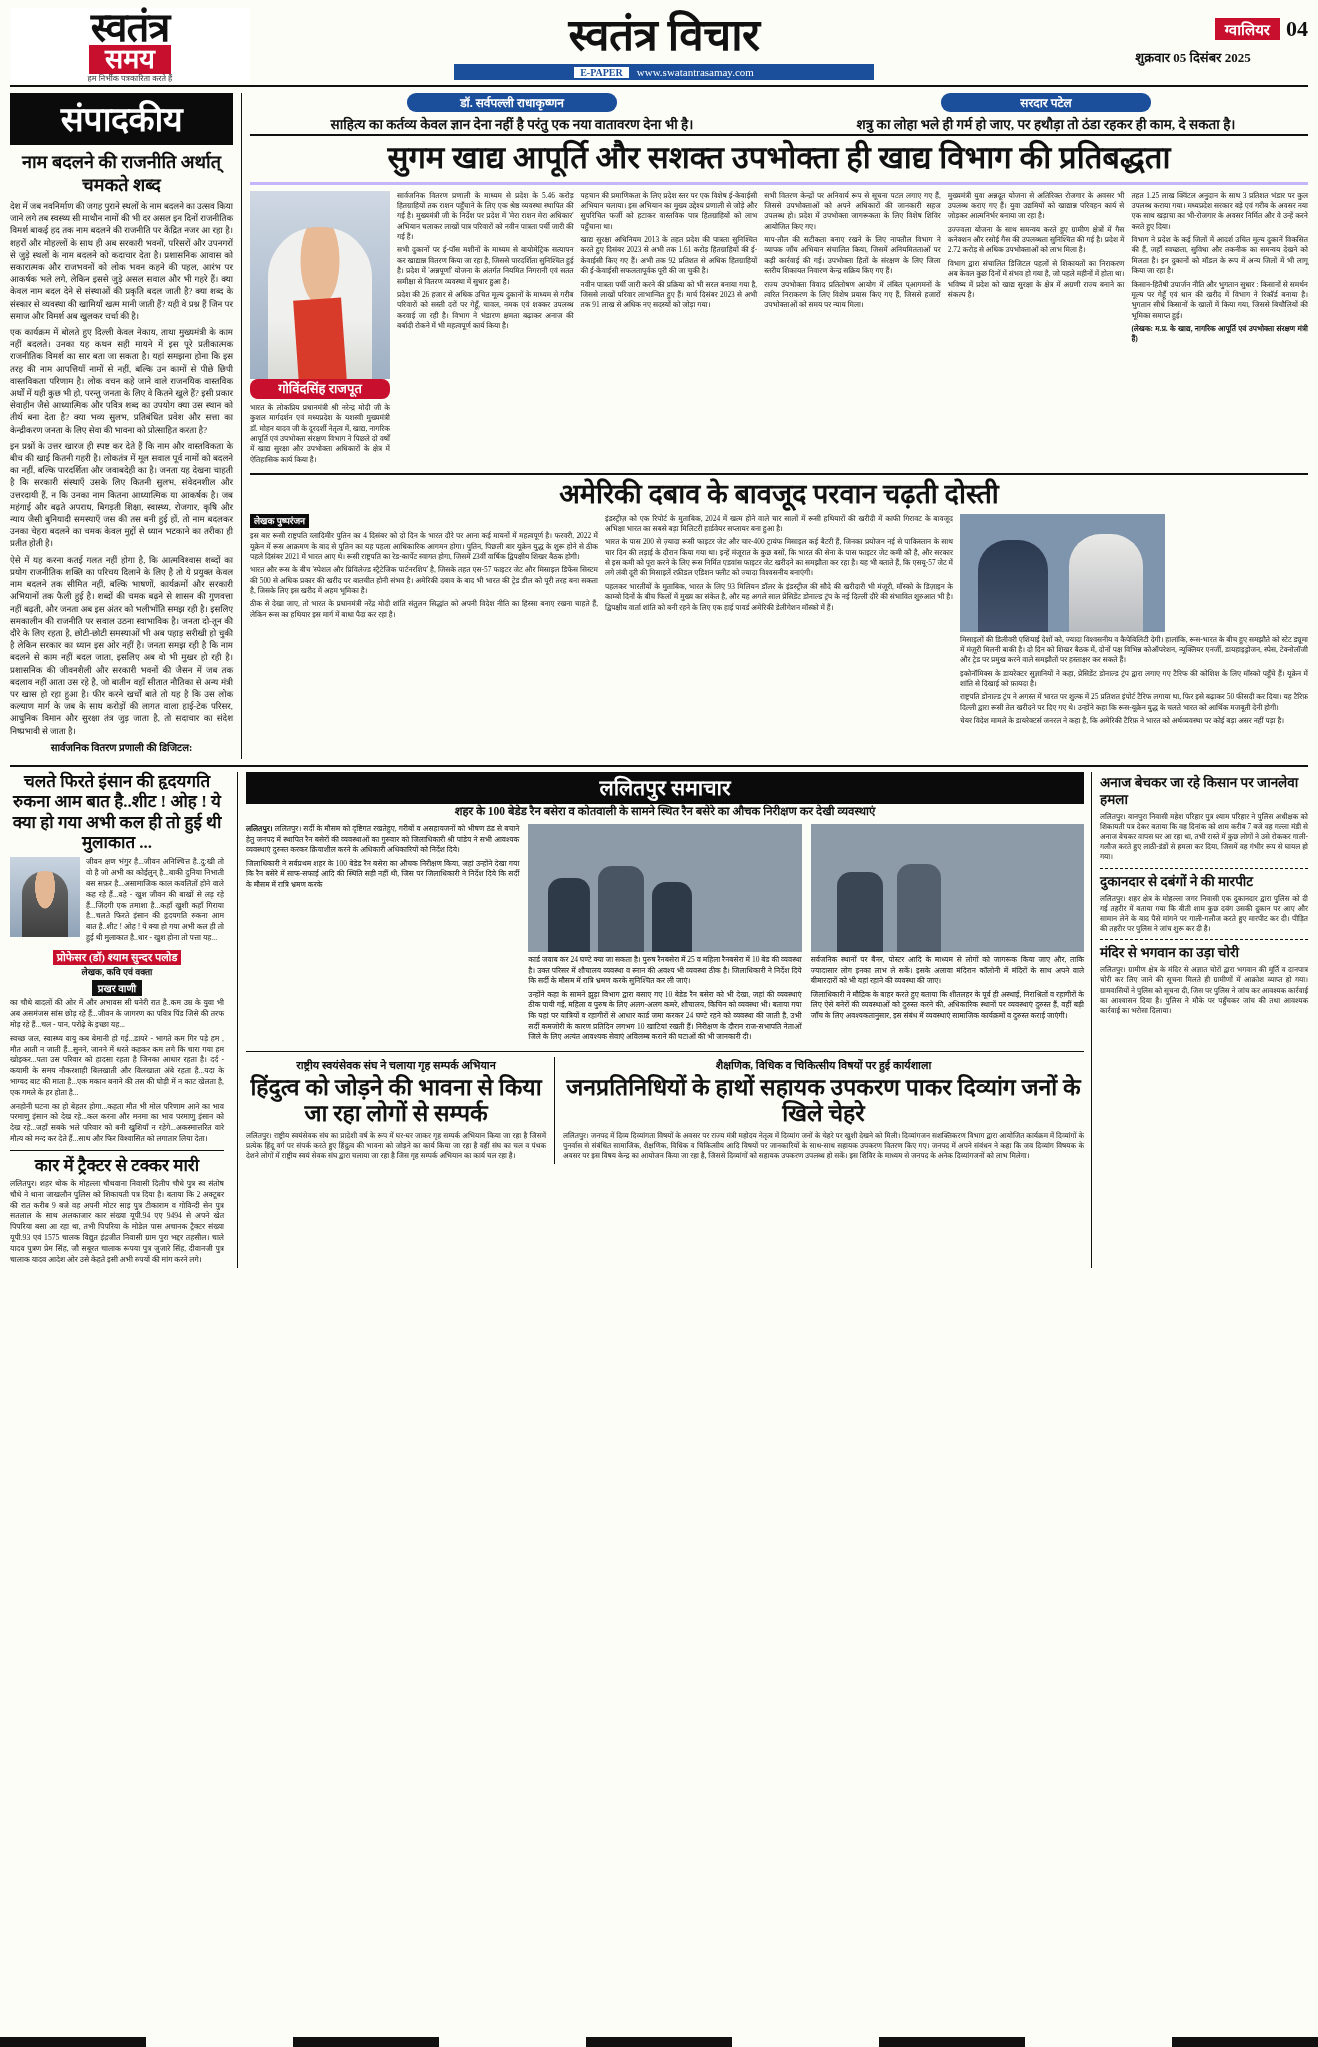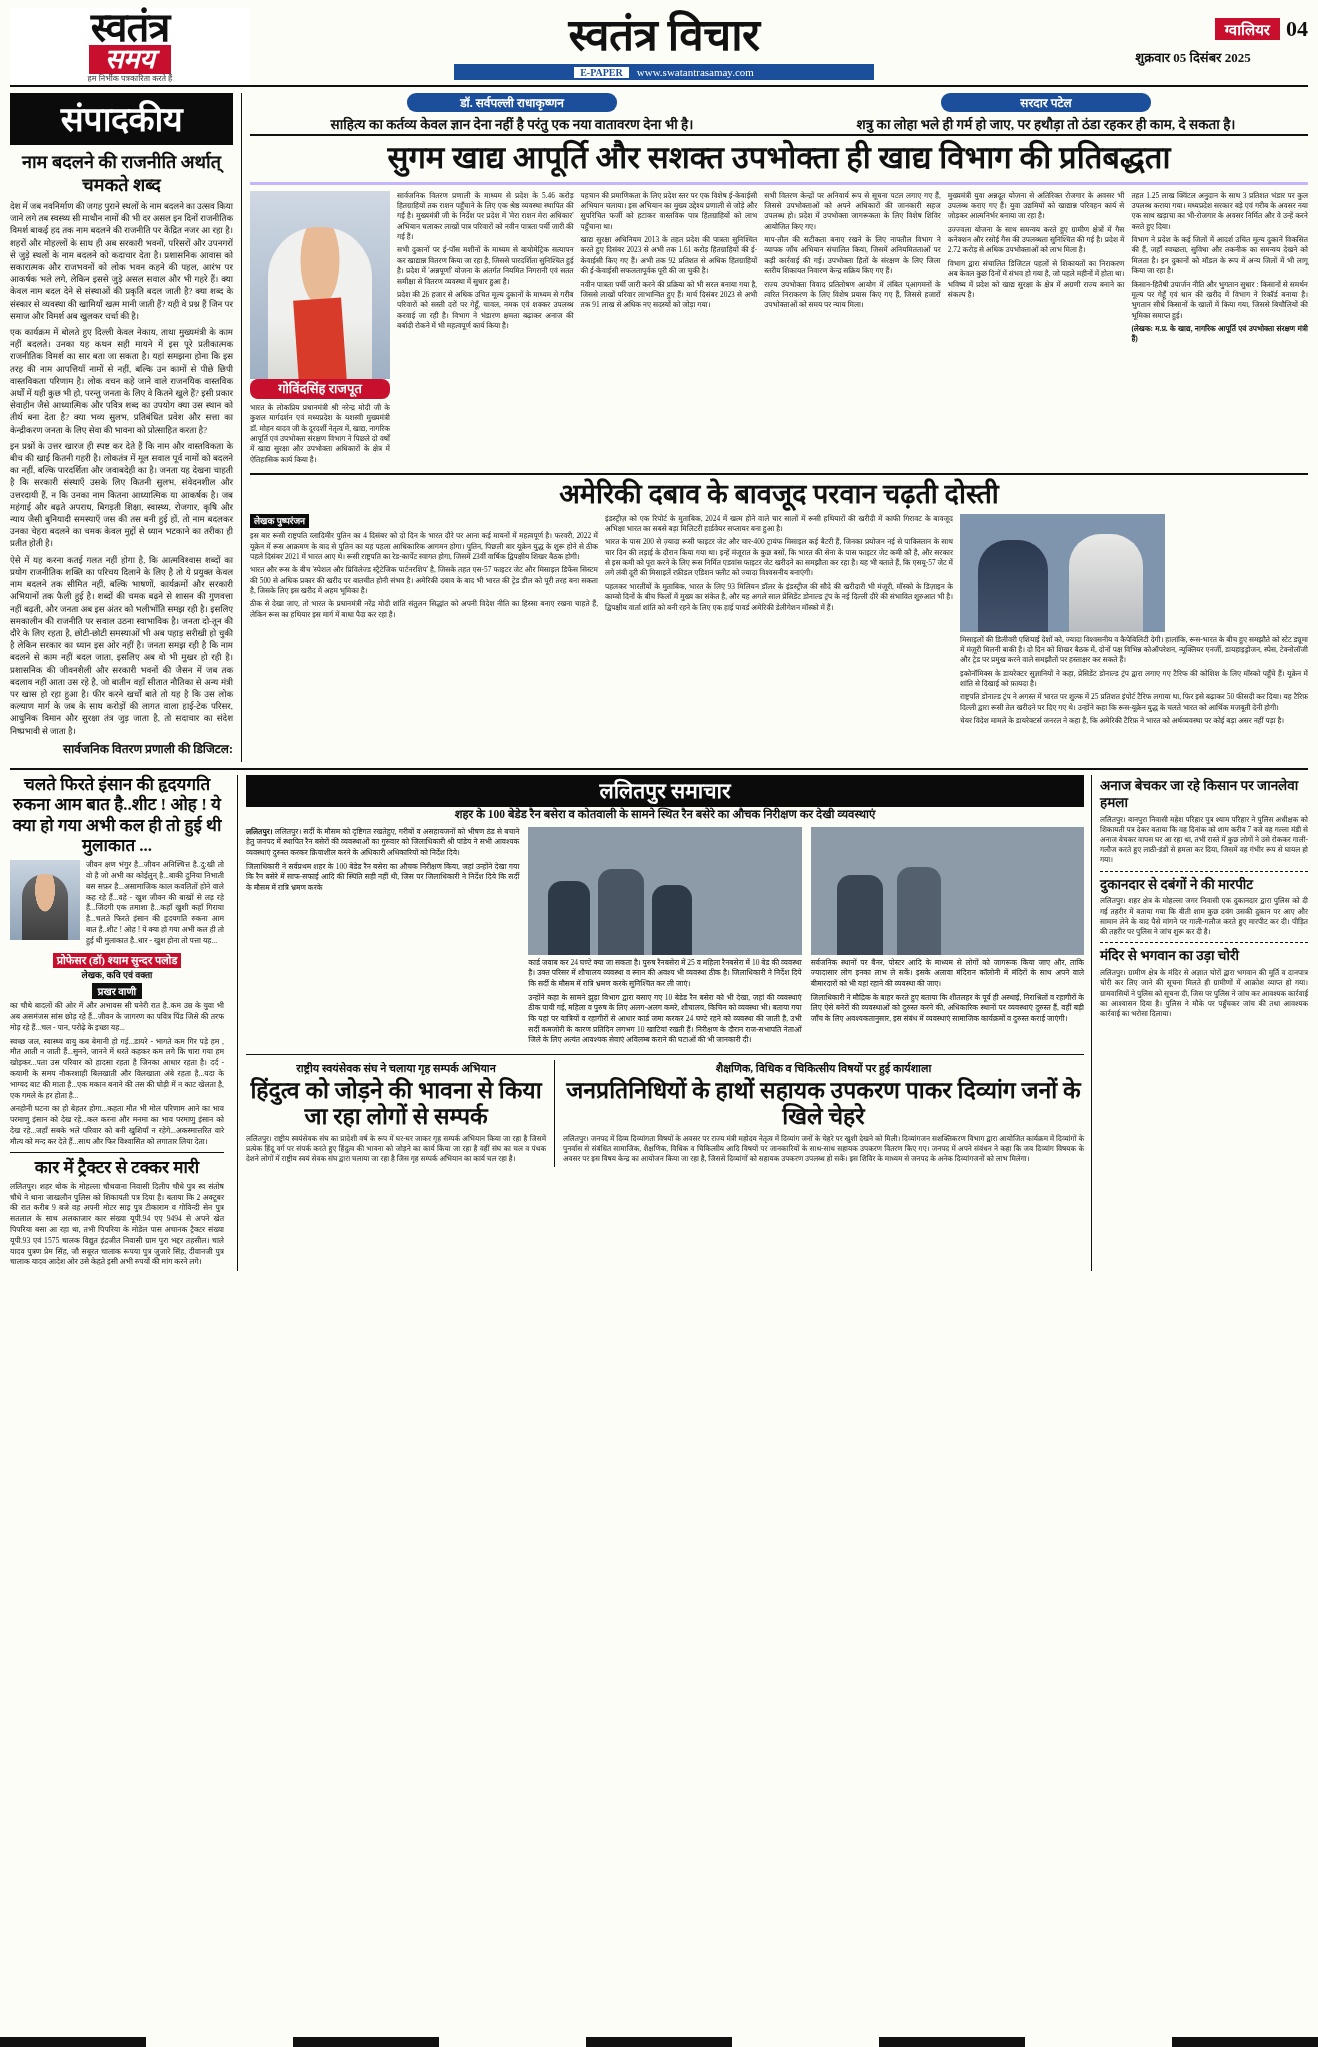--- a/index.html
+++ b/index.html
@@ -18,21 +18,21 @@
   .masthead { display:flex; align-items:flex-start; justify-content:space-between; border-bottom:2px solid #111; padding-bottom:2px; }
   .logo-box { width:240px; }
   .logo-main {
     background:#fff; text-align:center; line-height:1;
   }
   .logo-swatantra {
     font-size:40px; font-weight:bold; letter-spacing:-1px; color:#111;
   }
   .logo-samay {
     display:inline-block; background:#c8102e; color:#fff; font-size:27px; font-weight:bold;
-    padding:1px 16px; margin-top:-3px;font-style:italic;
+    padding:1px 16px; margin-top:-3px;
   }
   .logo-tag { font-size:8px; color:#333; margin-top:1px; }
   .mast-center { flex:1; text-align:center; padding-top:6px; }
   .mast-title { font-size:44px; font-weight:bold; line-height:1; letter-spacing:-0.5px; }
   .mast-strip {
     margin:6px auto 0; width:420px; background:#1b4f9c; color:#fff; font-size:11px;
     display:flex; align-items:center; justify-content:center; gap:8px; padding:2px 6px;
   }
   .mast-strip .epaper { background:#fff; color:#1b4f9c; font-weight:bold; padding:0 6px; font-size:10px; }
   .mast-right { width:230px; text-align:center; padding-top:8px; }
@@ -47,21 +47,21 @@
   .col-main { flex:1; }
 
   
   .edit-head {
     background:#0b0b0b; color:#fff; font-size:34px; font-weight:bold; text-align:center;
     padding:2px 0 4px; letter-spacing:-0.5px;
   }
   .edit-title { font-size:18px; font-weight:bold; text-align:center; line-height:1.25; margin:6px 2px 4px; }
   .edit-body { font-size:8.6px; line-height:1.42; text-align:justify; }
   .edit-body p { margin:0 0 4px; }
-  .byline { font-size:12px; font-weight:bold; text-align:right; margin-top:2px; }
+  .byline { font-size:10px; font-weight:bold; text-align:center; margin-top:2px; }
 
   
   .quotes { display:flex; gap:10px; }
   .quote-col { flex:1; }
   .quote-tab {
     background:#1b4f9c; color:#fff; font-size:12px; font-weight:bold; text-align:center;
     border-radius:9px; padding:1px 0; width:210px; margin:0 auto;
   }
   .quote-text { font-size:13.5px; font-weight:bold; text-align:center; line-height:1.3; margin-top:4px; }
 

